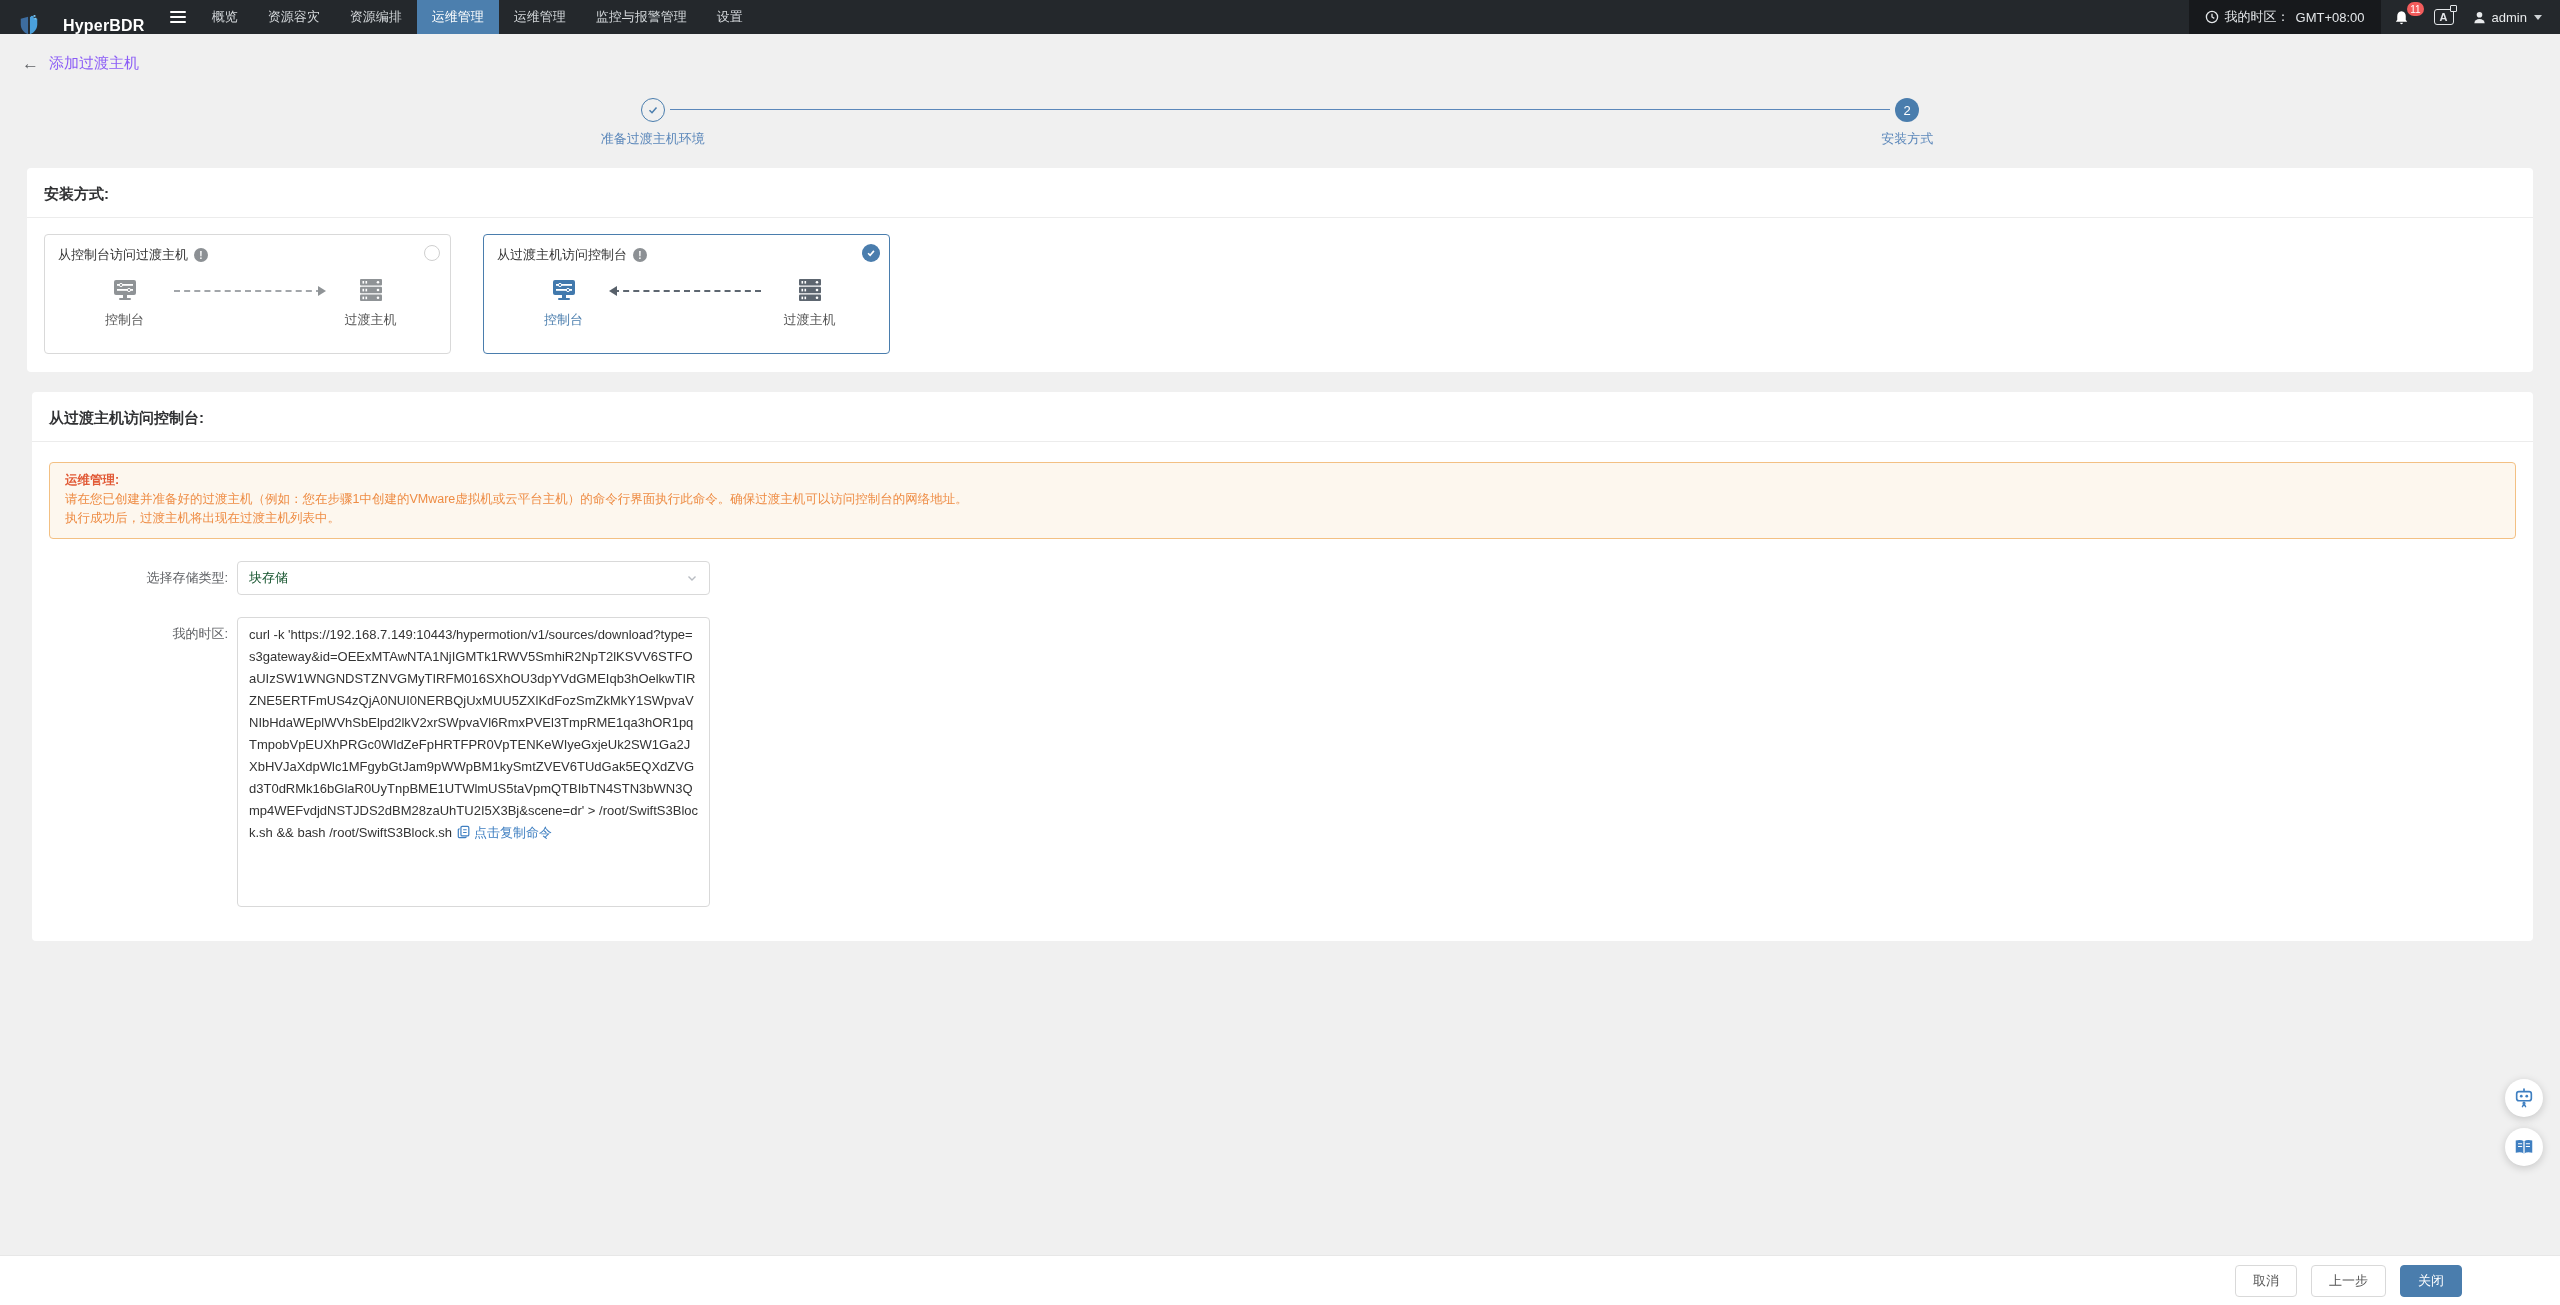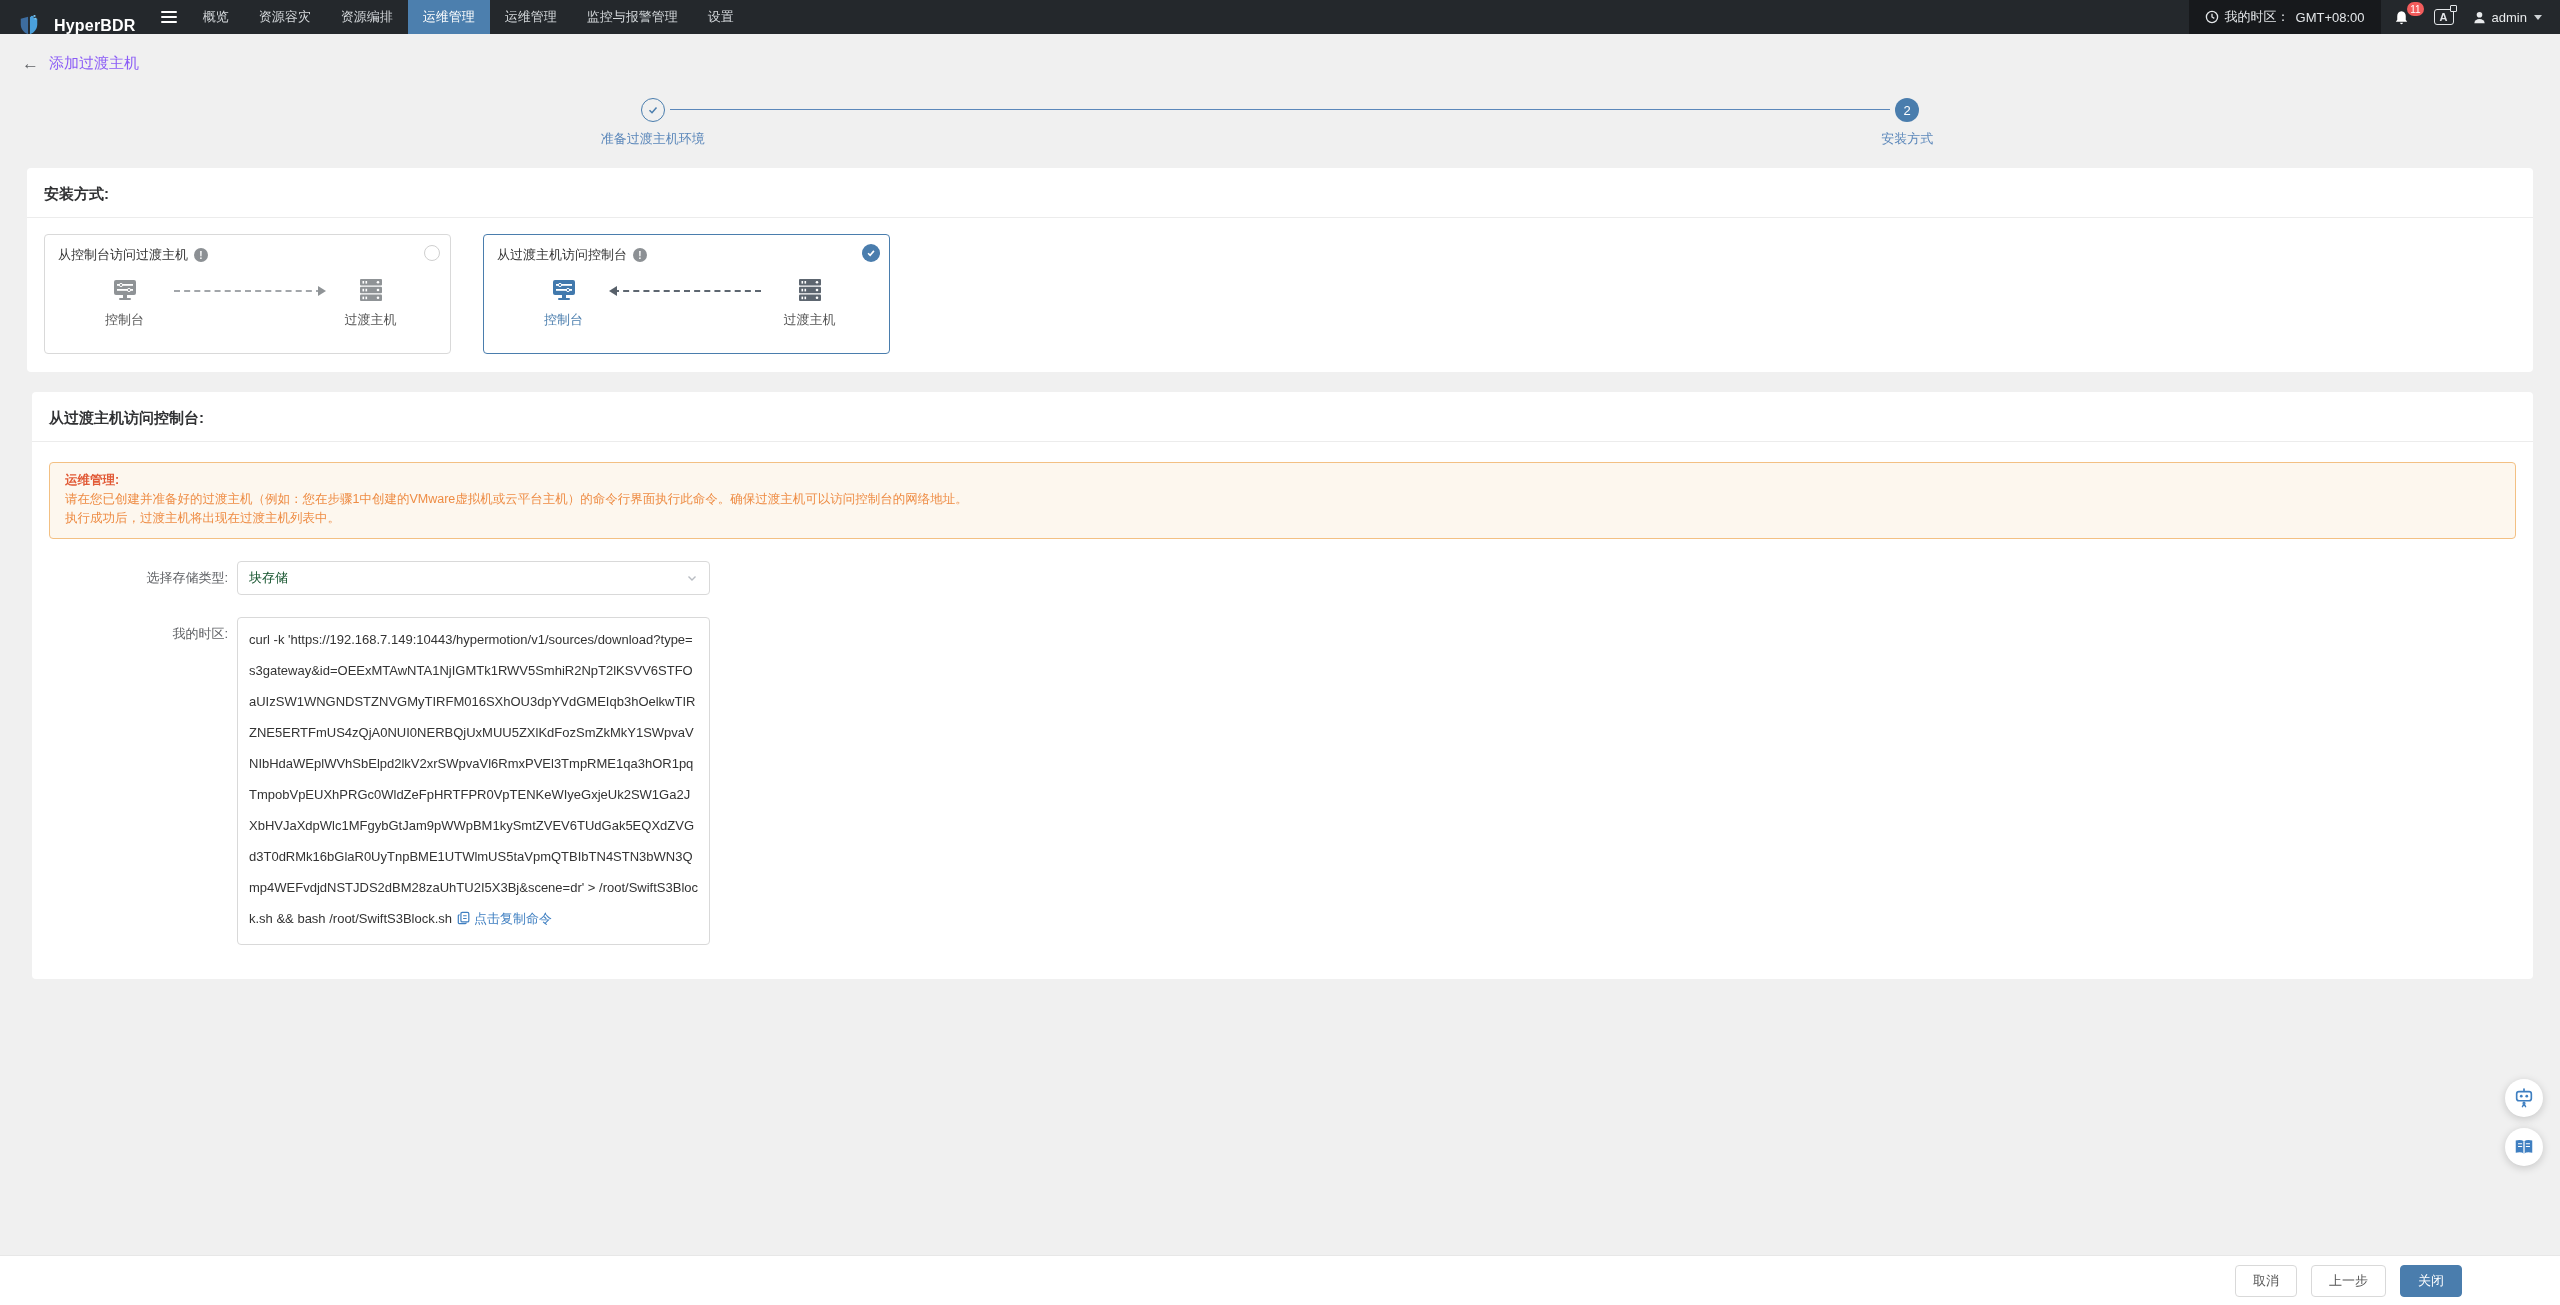--- a/index.html
+++ b/index.html
@@ -5,21 +5,21 @@
   * { box-sizing: border-box; margin: 0; padding: 0; }
   html,body { width:2560px; height:1305px; }
   body {
     font-family: "Liberation Sans", "DejaVu Sans", sans-serif;
     background:#f0f0f0; color:#333; overflow:hidden; position:relative;
     font-size:13px;
   }
 
   
   .topbar { height:34px; background:#24282c; display:flex; align-items:stretch; color:#dcdfe2; }
-  .brand { display:flex; align-items:center; gap:14px; padding:17px 14px 0 18px; }
+  .brand { display:flex; align-items:center; gap:23px; padding:17px 14px 0 18px; }
   .brand-name { color:#fff; font-size:16px; font-weight:bold; letter-spacing:.2px; }
   .burger { display:flex; flex-direction:column; justify-content:center; gap:3px; width:38px; align-items:center; cursor:pointer; }
   .burger span { width:16px; height:2px; background:#fff; border-radius:1px; }
   .nav { display:flex; align-items:stretch; }
   .nav-item { display:flex; align-items:center; padding:0 15px; font-size:13px; color:#d5d9dc; cursor:pointer; }
   .nav-item.active { background:#4c7fae; color:#fff; }
   .topbar-right { margin-left:auto; display:flex; align-items:stretch; }
   .tz { background:#17191c; display:flex; align-items:center; gap:6px; padding:0 16px; font-size:13px; color:#e3e6e9; cursor:pointer; }
   .icon-btn { display:flex; align-items:center; padding:0 10px; position:relative; cursor:pointer; }
   .badge { position:absolute; top:2px; right:0px; background:#f25c5c; color:#fff; font-size:10px;
@@ -78,21 +78,21 @@
   .alert-line { color:#ee8c44; font-size:12.5px; line-height:19px; }
 
   
   .form-row { display:flex; margin-top:22px; }
   .form-row label { width:188px; text-align:right; padding-right:9px; font-size:13px; color:#606266; line-height:34px; }
   .form-row.top label { line-height:20px; padding-top:7px; }
   .select { width:473px; height:34px; border:1px solid #d9d9d9; border-radius:4px; background:#fff;
             display:flex; align-items:center; justify-content:space-between; padding:0 11px; cursor:pointer; }
   .select .sel-value { font-size:13px; color:#14532d; }
   .cmd-box { width:473px; min-height:290px; border:1px solid #d9d9d9; border-radius:4px; background:#fff;
-             padding:6px 11px 10px; font-size:13px; line-height:31px; color:#333;
+             padding:6px 11px 10px; font-size:13px; line-height:22px; color:#333;
              white-space:pre-wrap; overflow-wrap:break-word; word-break:break-all; }
   .copy-link { color:#3f7fc1; cursor:pointer; text-decoration:none; }
   .copy-ic { vertical-align:-2px; margin:0 3px 0 5px; }
 
   
   .footer { position:absolute; left:0; right:0; bottom:0; height:50px; background:#fff; border-top:1px solid #e7e7e7;
             display:flex; align-items:center; justify-content:flex-end; gap:14px; padding-right:98px; }
   .btn { height:32px; padding:0 17px; border-radius:4px; font-size:13px; display:flex; align-items:center; cursor:pointer; }
   .btn.ghost { background:#fff; border:1px solid #d9d9d9; color:#555; }
   .btn.primary { background:#4a7dad; border:1px solid #4a7dad; color:#fff; }

